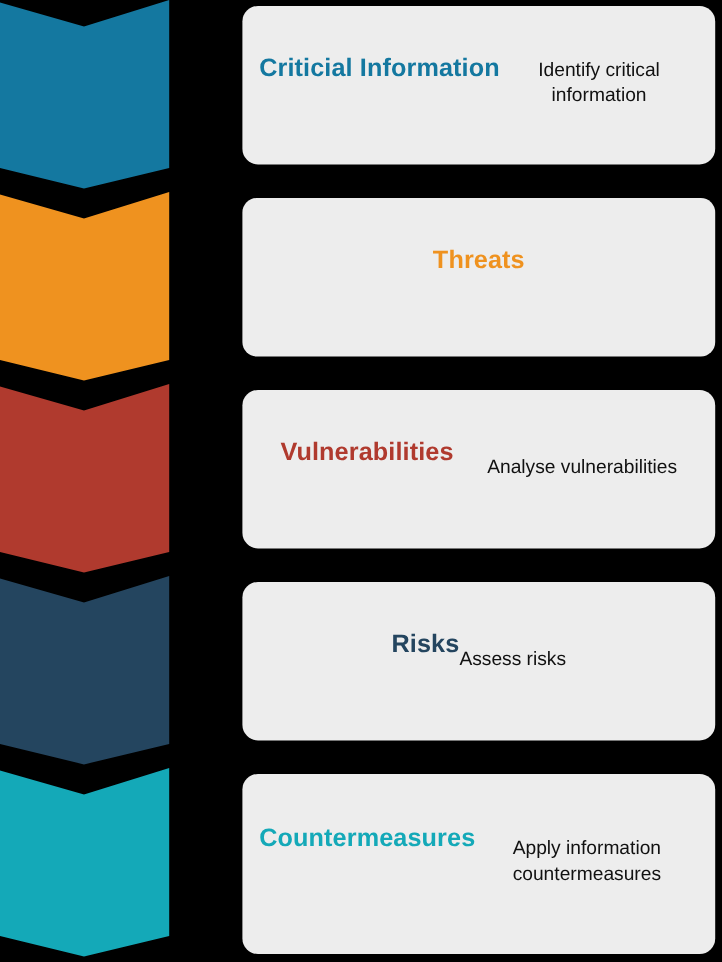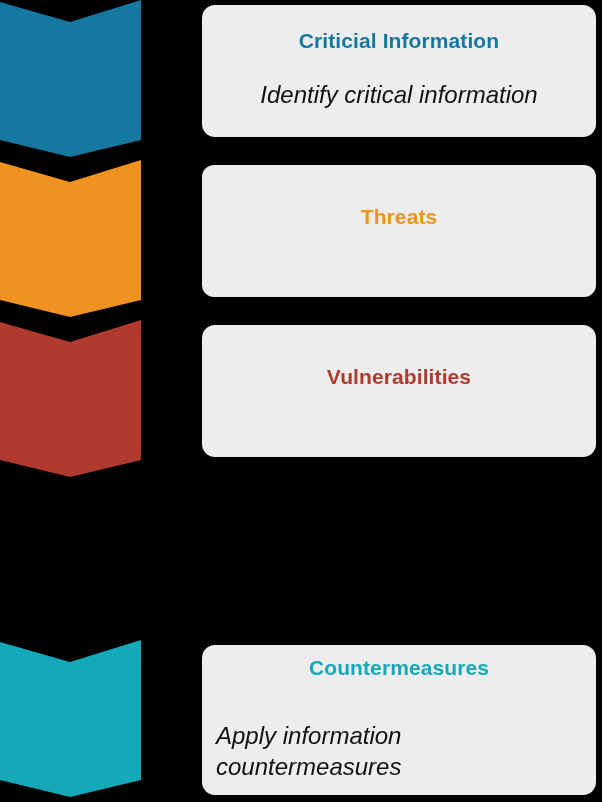--- a/index.html
+++ b/index.html
@@ -51,21 +51,20 @@
   .card {
     position: absolute;
     left: 202px;
     top: 5px;
     width: 394px;
     height: 132px;
     background: #ededed;
     border-radius: 13px;
     box-sizing: border-box;
     display: flex;
-    flex-direction: column;
     align-items: center;
     justify-content: center;
     padding: 4px 14px 6px 14px;
   }
   .row-4 .card {
     height: 150px;
   }
 
   .card-title {
     font-size: 21px;
@@ -74,27 +73,26 @@
     text-align: center;
     letter-spacing: 0.1px;
     margin: 0 0 26px 0;
     white-space: nowrap;
   }
   .row-4 .card-title {
     margin-bottom: 40px;
   }
 
   .card-desc {
-    font-size: 24px;
+    font-size: 16px;
     font-weight: normal;
     color: #111111;
     line-height: 1.30;
-    text-align: left;
+    text-align: center;
     margin: 0;
-    font-style: italic;
   }
 </style>
 </head>
 <body>
 
 <div id="stage" style="background: rgb(0, 0, 0);">
 
   <div class="row row-0">
     <div class="chevron-wrap">
       <svg viewBox="0 0 142 158" xmlns="http://www.w3.org/2000/svg" aria-hidden="true">
@@ -119,23 +117,35 @@
   </div>
 
   <div class="row row-2">
     <div class="chevron-wrap">
       <svg viewBox="0 0 142 158" xmlns="http://www.w3.org/2000/svg" aria-hidden="true">
         <polygon points="0,2 70,22 141,0 141,140 70,157 0,140" fill="#b03a2e"></polygon>
       </svg>
     </div>
     <div class="card" style="background: rgb(237, 237, 237); gap: 28px;">
       <div class="card-title" style="color: rgb(176, 58, 46);">Vulnerabilities</div>
+      <div class="card-desc" style="color: rgb(17, 17, 17);">Analyse vulnerabilities</div>
     </div>
   </div>
 
+  <div class="row row-3">
+    <div class="chevron-wrap">
+      <svg viewBox="0 0 142 158" xmlns="http://www.w3.org/2000/svg" aria-hidden="true">
+        <polygon points="0,2 70,22 141,0 141,140 70,157 0,140" fill="#24455f"></polygon>
+      </svg>
+    </div>
+    <div class="card" style="background: rgb(237, 237, 237);">
+      <div class="card-title" style="color: rgb(36, 69, 95);">Risks</div>
+      <div class="card-desc" style="color: rgb(17, 17, 17);">Assess risks</div>
+    </div>
+  </div>
 
   <div class="row row-4">
     <div class="chevron-wrap">
       <svg viewBox="0 0 142 158" xmlns="http://www.w3.org/2000/svg" aria-hidden="true">
         <polygon points="0,2 70,22 141,0 141,140 70,157 0,140" fill="#14a9b8"></polygon>
       </svg>
     </div>
     <div class="card" style="background: rgb(237, 237, 237);">
       <div class="card-title" style="color: rgb(20, 169, 184);">Countermeasures</div>
       <div class="card-desc" style="color: rgb(17, 17, 17);">Apply information countermeasures</div>

